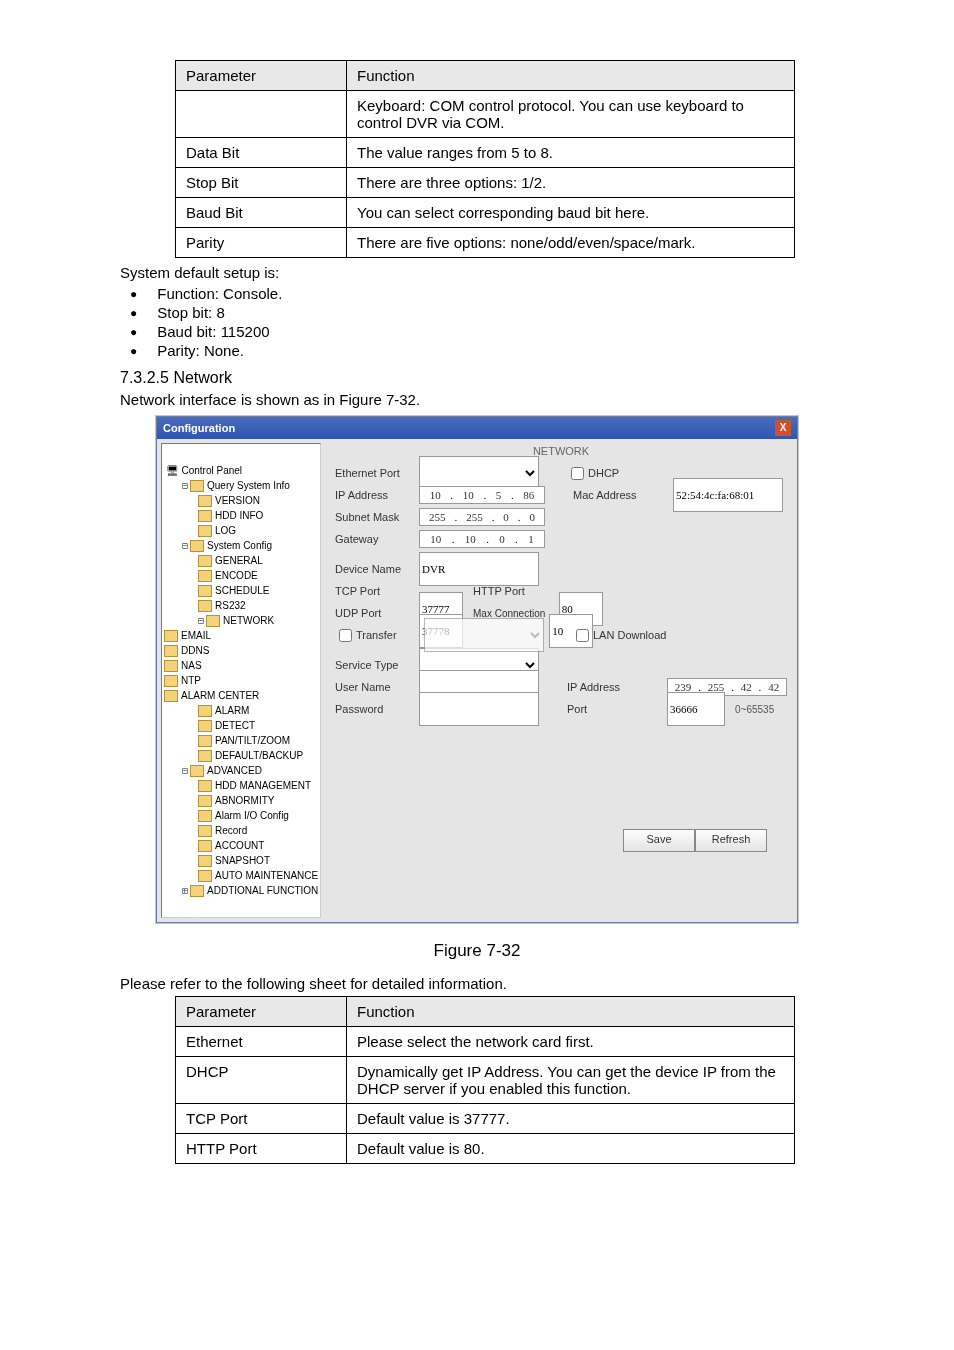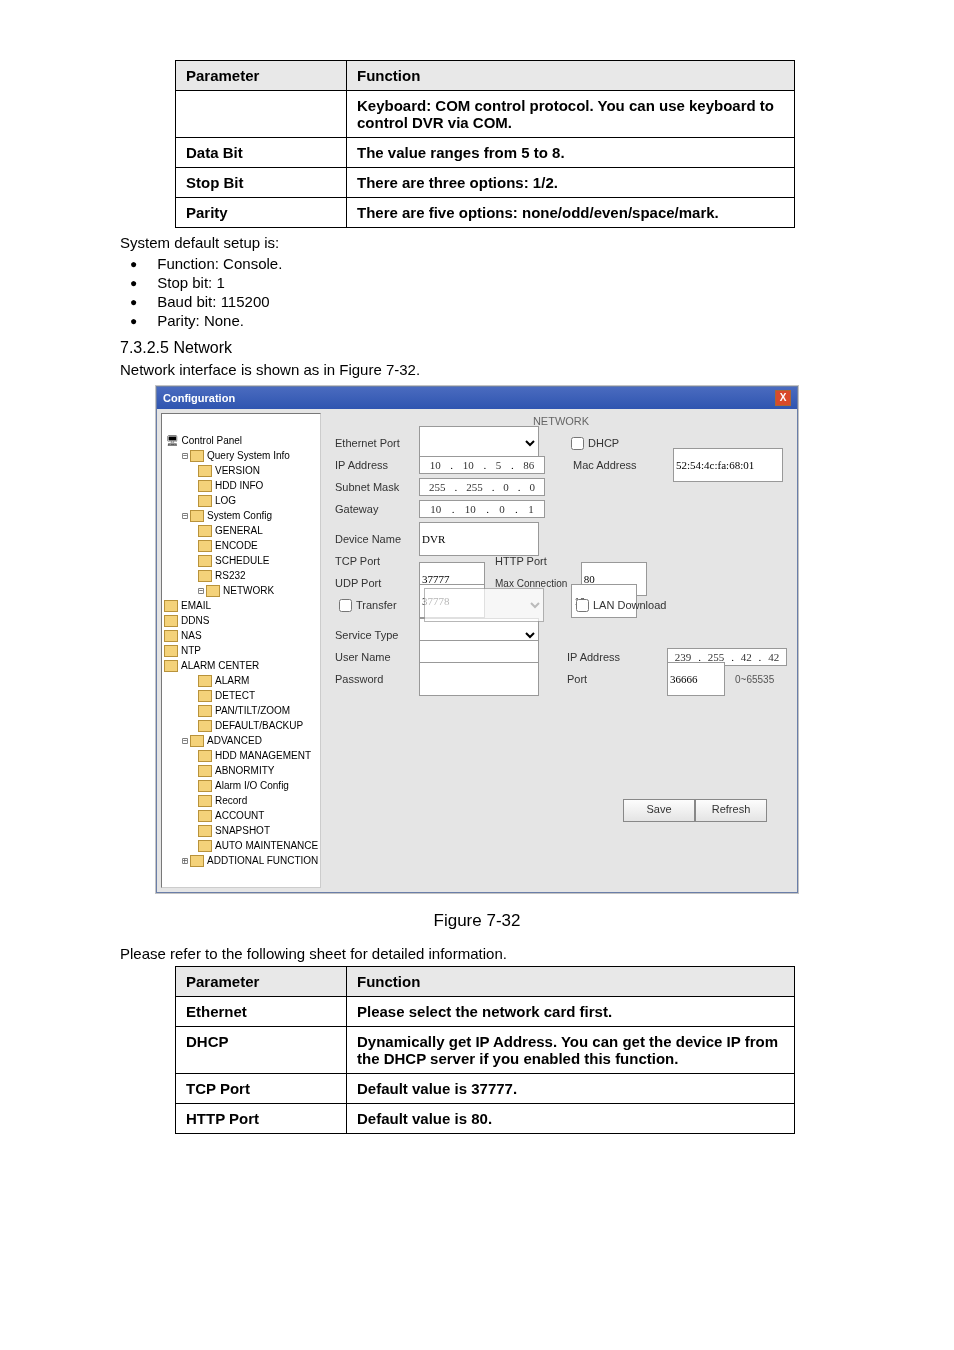--- a/index.html
+++ b/index.html
@@ -16,21 +16,21 @@
     width: 620px;
     border-collapse: collapse;
     margin: 0 0 6px 55px;
     font-size: 15px;
   }
   .doc-table th, .doc-table td {
     border: 1px solid #000;
     padding: 6px 10px;
     text-align: left;
     vertical-align: top;
-    font-weight: bold;
+    font-weight: normal;
   }
   .doc-table thead th {
     background: #e8e8e8;
   }
   .plain-line { margin: 4px 0; }
   ul.bullets { list-style: none; padding: 0; margin: 2px 0 2px 10px; }
   ul.bullets li { margin: 2px 0; }
   ul.bullets li::before { content: "\25CF"; margin-right: 20px; font-size: 12px; position: relative; top:-1px; }
   .sec-num { margin: 10px 0 2px 0; font-size: 16px; }
   .fig-caption { text-align: center; margin: 18px 0 14px 0; font-size: 17px; }
@@ -93,21 +93,21 @@
   .form-row .lbl { width: 84px; }
   .inp, .sel {
     border:1px solid #999;
     background:#fff;
     height:16px;
     font-size:11px;
     padding:16px 2px;
     font-family: Liberation Serif, serif;
     box-sizing:border-box;
   }
-  .inp.small { width:66px;margin-top:36px; }
+  .inp.small { width:44px;margin-top:36px; }
   .inp.med { width:120px; }
   .sel.med { width:120px; }
   .chk { margin-right:4px; }
   .disabled { color:#aaa; }
   .ip-box {
     border:1px solid #999; background:#fff; height:16px; width:124px;
     display:flex; align-items:center; justify-content:space-evenly;
     font-family: Tahoma;
   }
   .ip-box span { display:inline-block; text-align:center; }
@@ -144,30 +144,34 @@
       </tr>
     <tr>
         <td>Data Bit</td>
         <td>The value ranges from 5 to 8.</td>
       </tr>
     <tr>
         <td>Stop Bit</td>
         <td>There are three options: 1/2.</td>
       </tr>
     <tr>
+        <td>Baud Bit</td>
+        <td>You can select corresponding baud bit here.</td>
+      </tr>
+    <tr>
         <td>Parity</td>
         <td>There are five options: none/odd/even/space/mark.</td>
       </tr>
   </tbody>
 </table>
 
 <p class="plain-line">System default setup is:</p>
 <ul class="bullets">
   <li>Function: Console.</li>
-  <li>Stop bit: 1</li>
+  <li>Stop bit: 8</li>
   <li>Baud bit: 115200</li>
   <li>Parity: None.</li>
 </ul>
 <p class="sec-num">7.3.2.5  Network</p>
 <p class="plain-line">Network interface is shown as in Figure 7-32.</p>
 
 <div class="win">
   <div class="win-titlebar">
     <span>Configuration</span>
     <span class="win-close">X</span>

